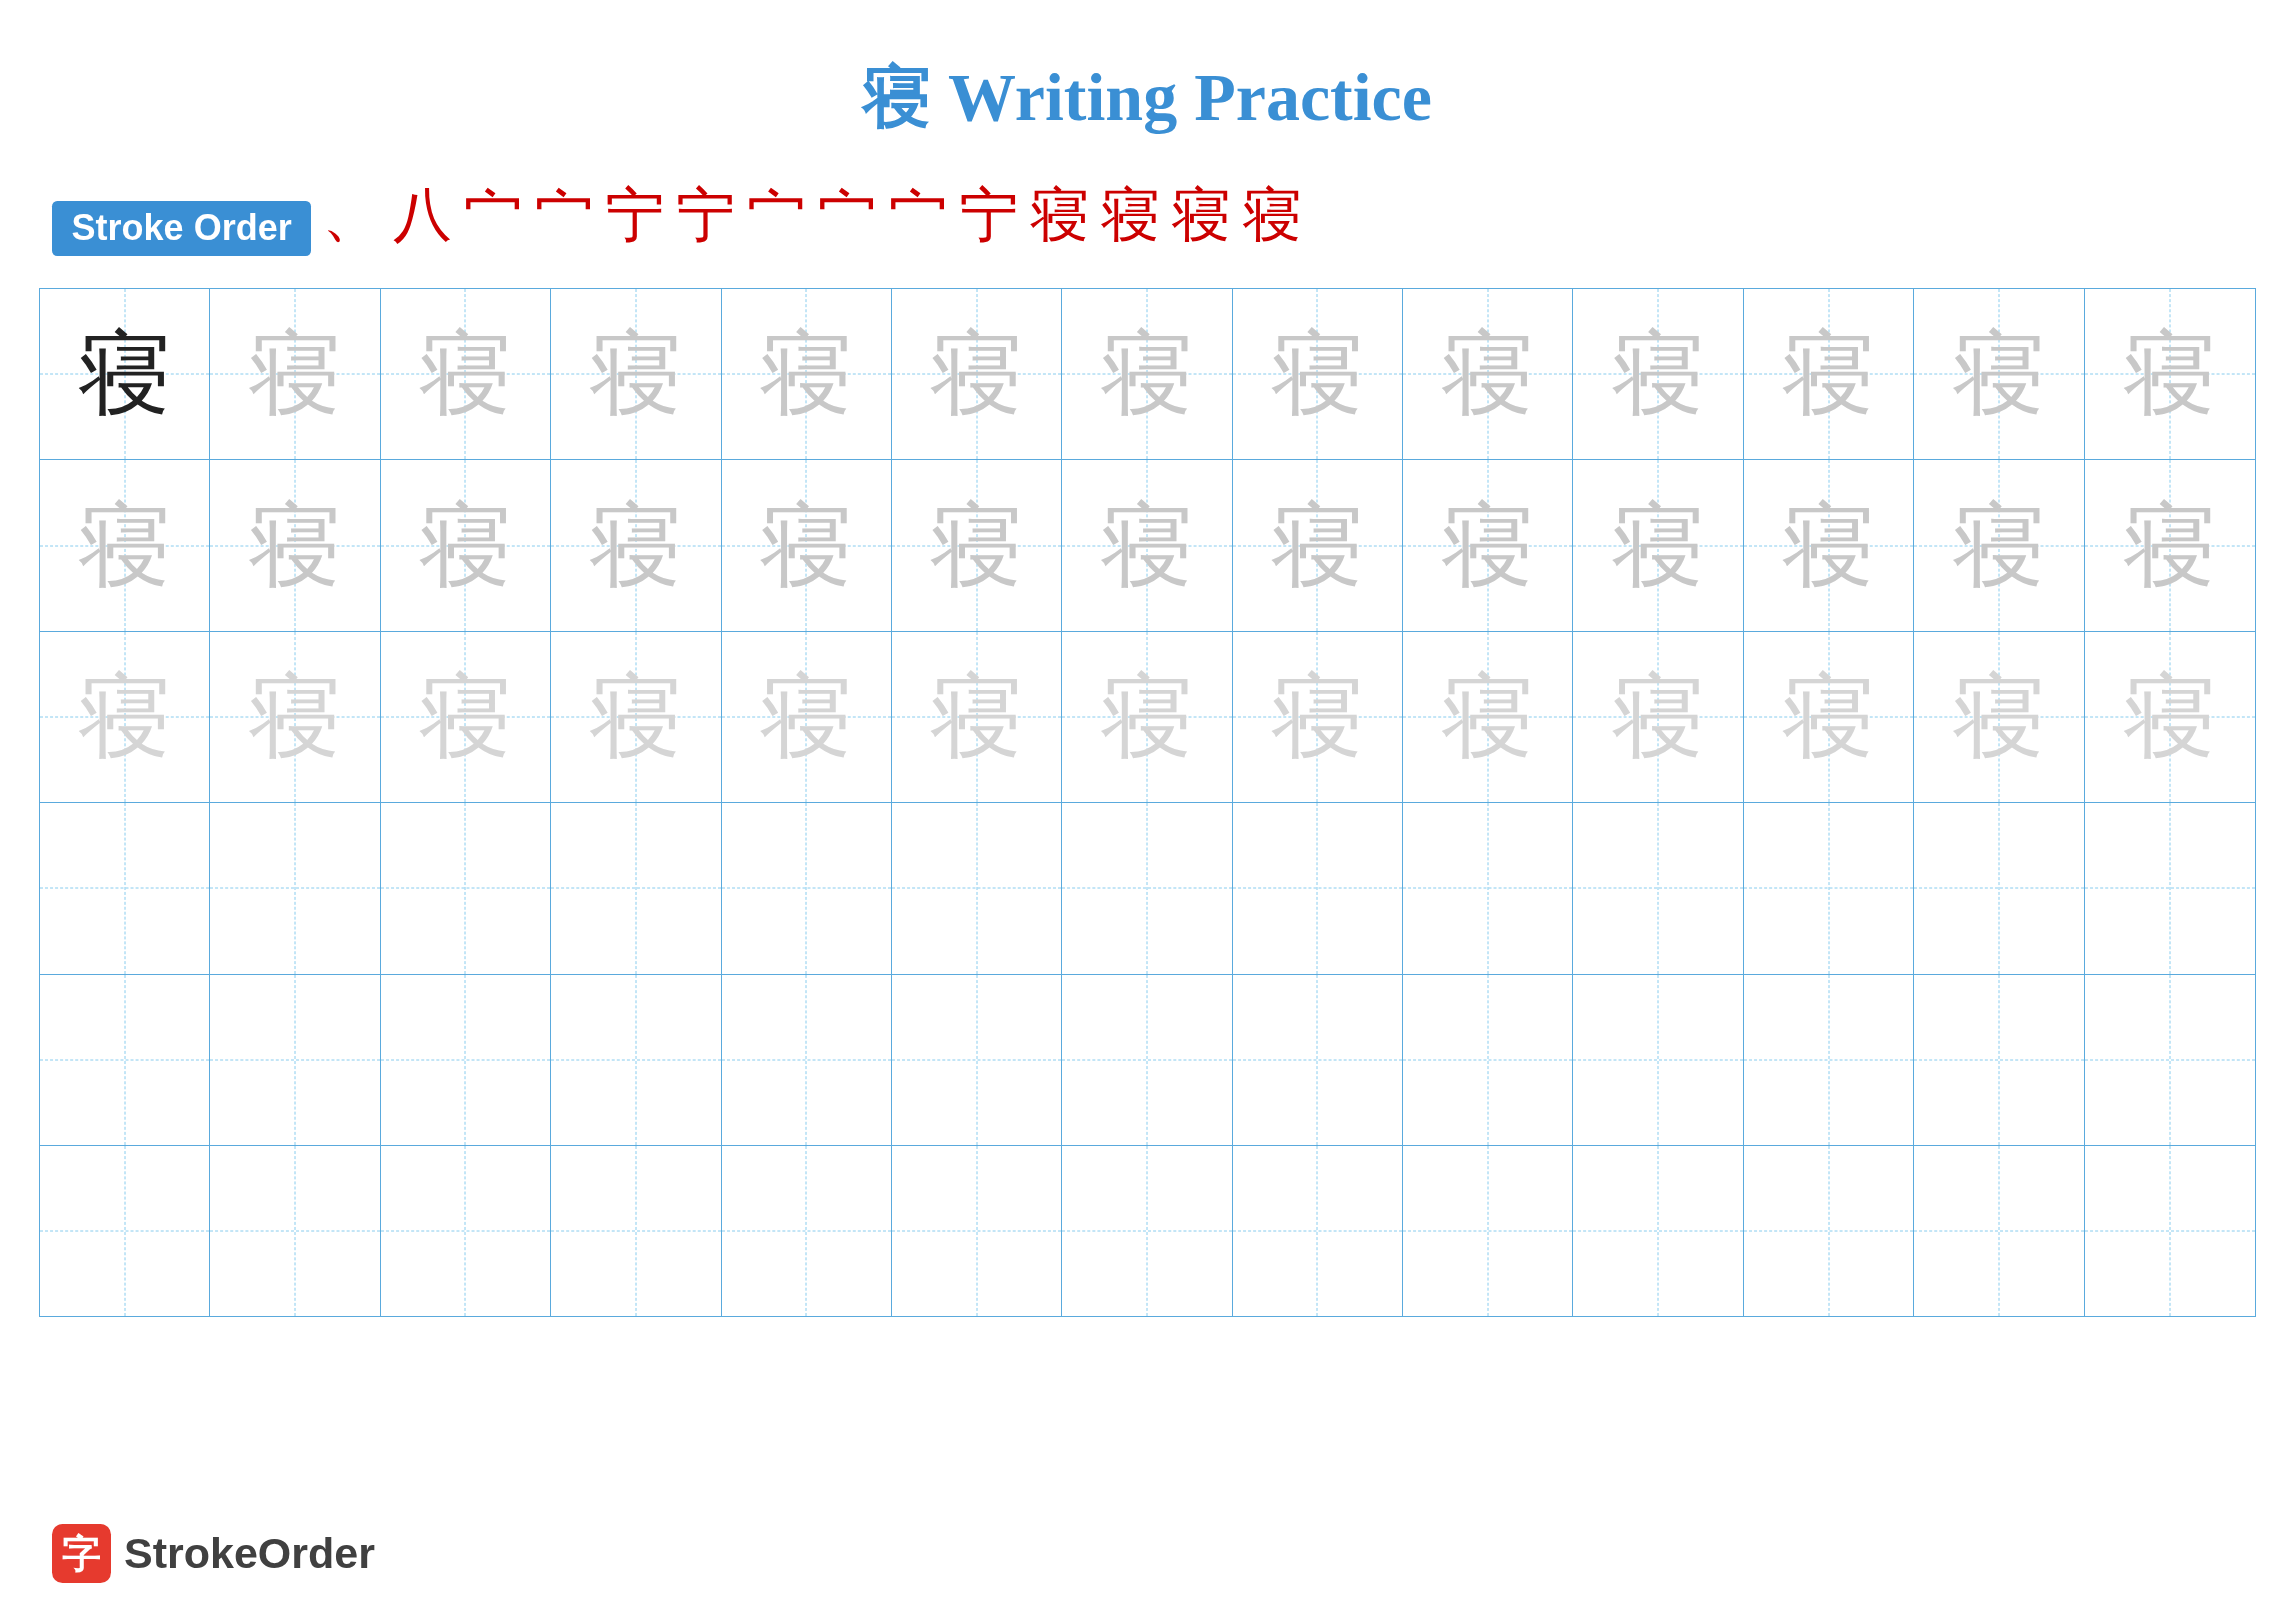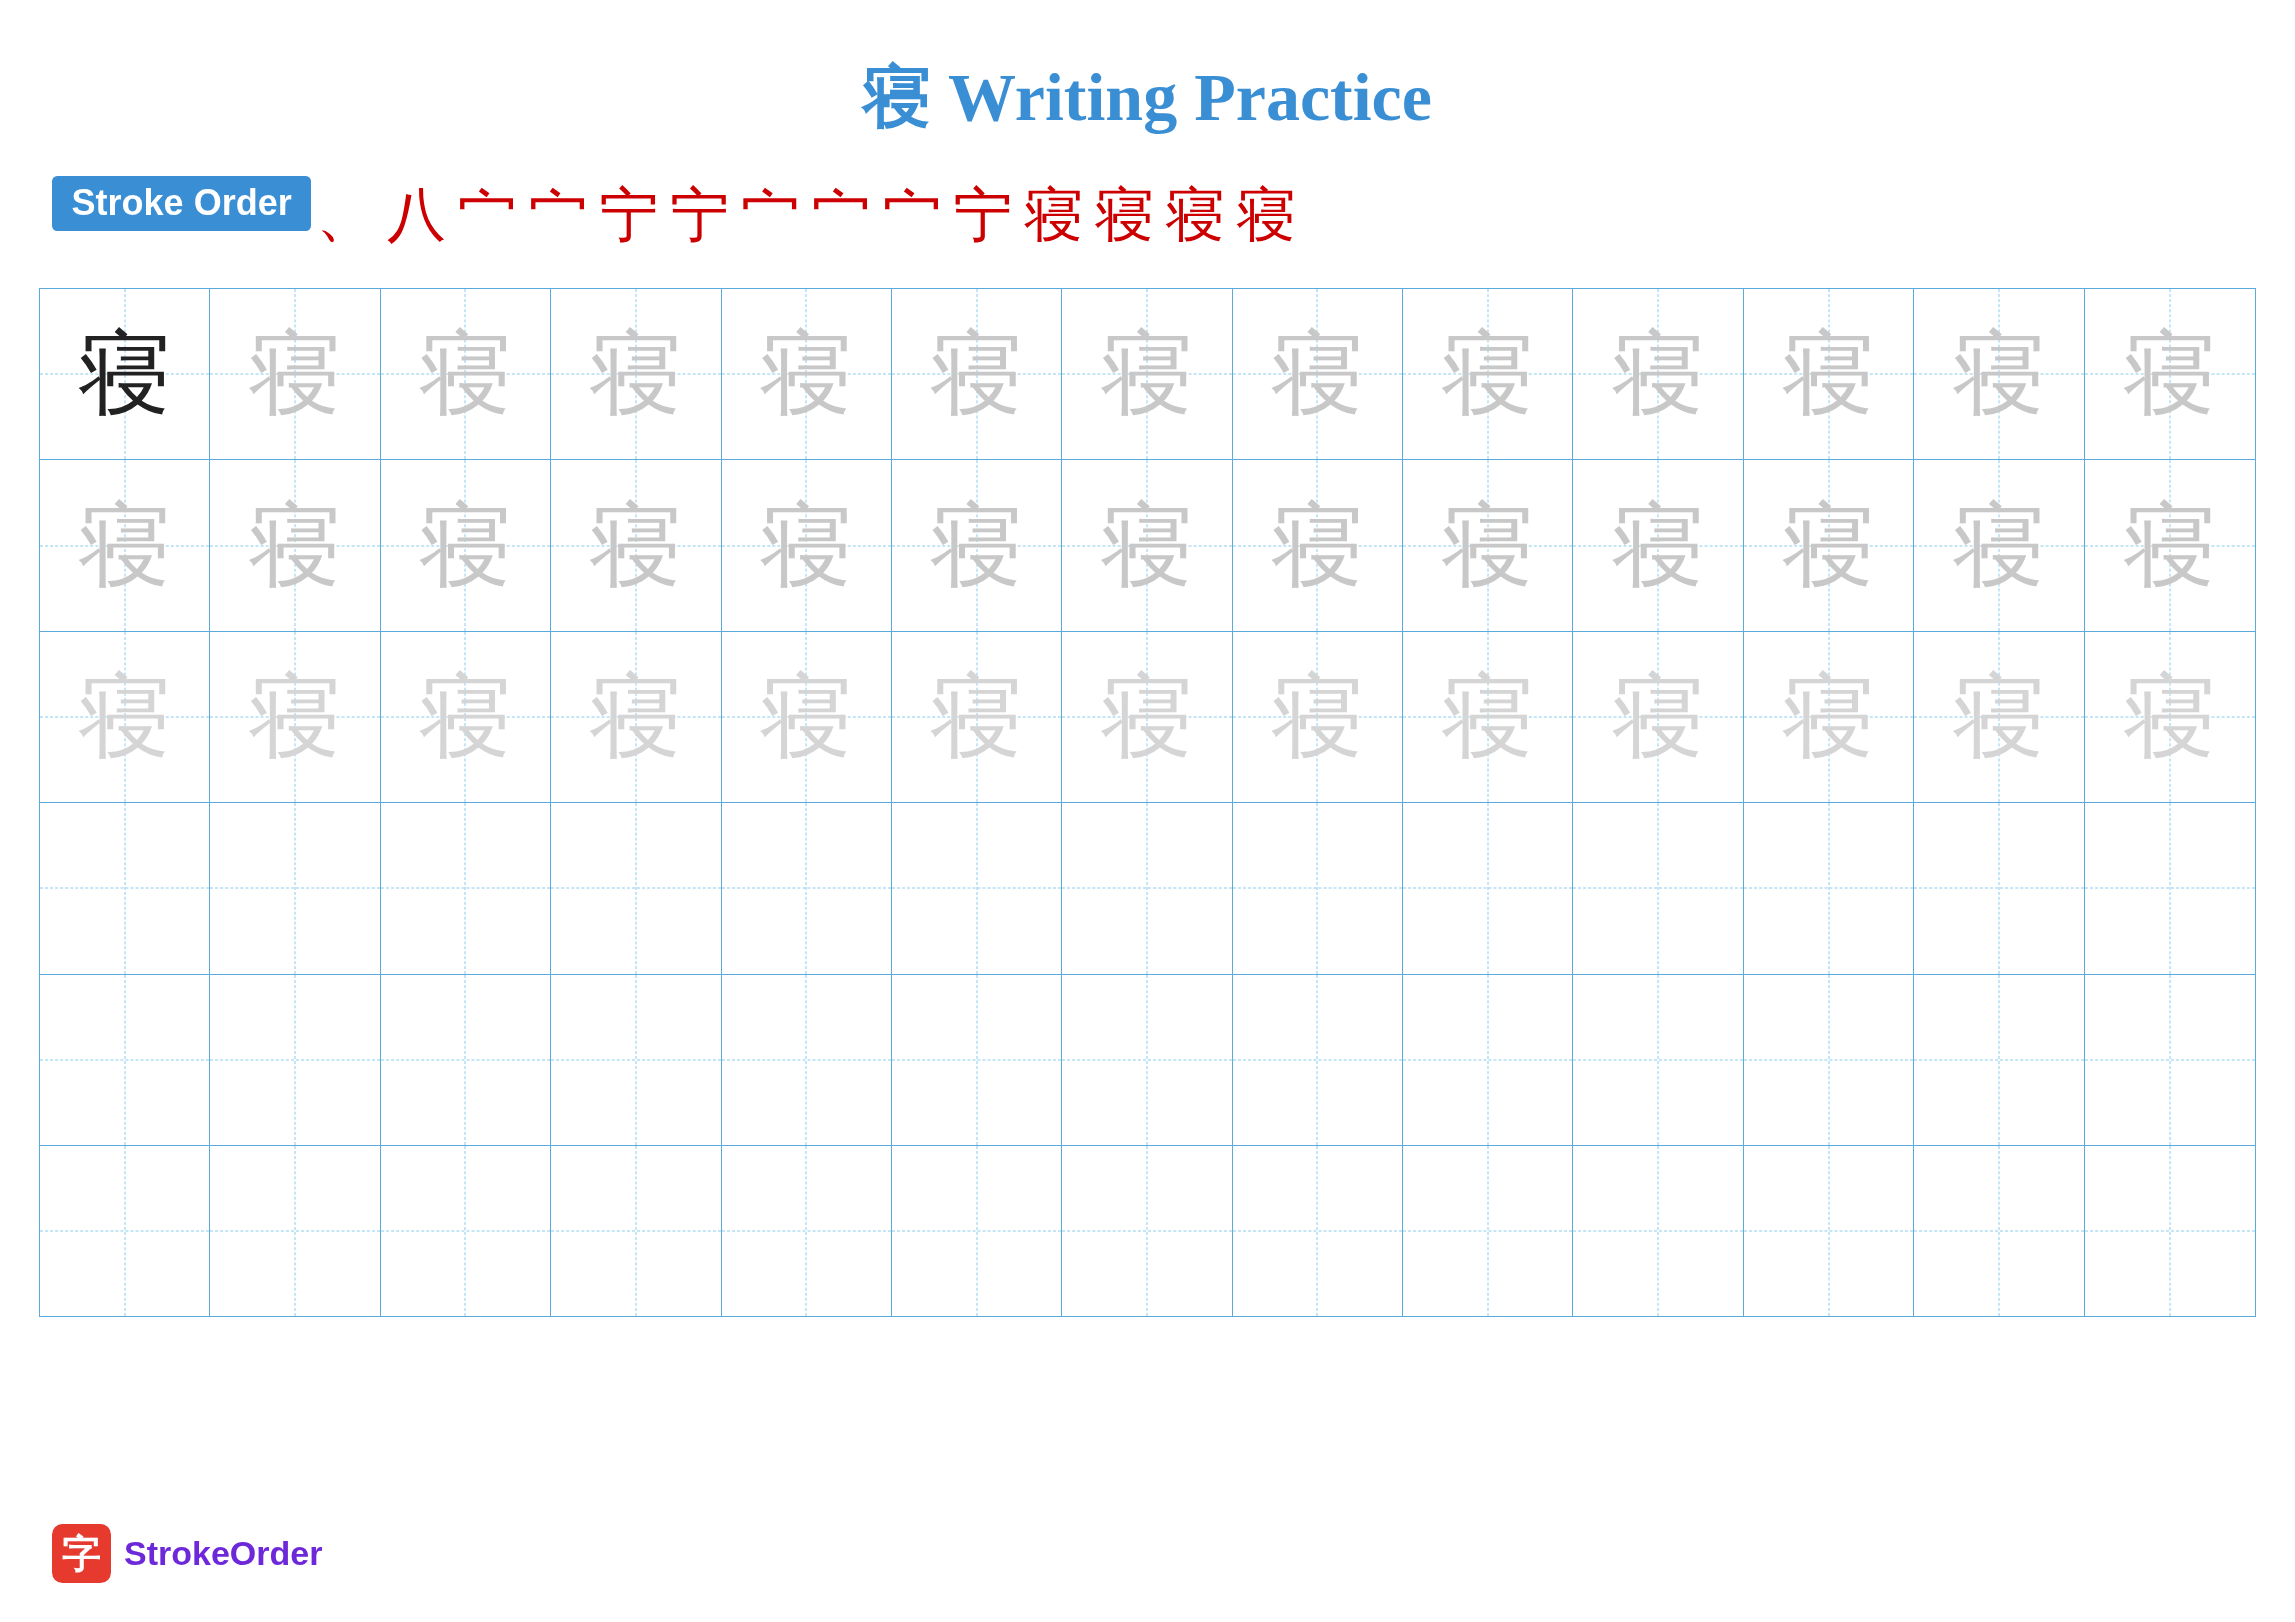--- a/index.html
+++ b/index.html
@@ -21,23 +21,23 @@
     }
     .page-title .char {
       color: #3a8fd4;
     }
     .page-title .text {
       color: #3a8fd4;
     }
 
     .stroke-order-row {
       display: flex;
-      align-items: flex-start;
+      align-items: flex-end;
       padding: 6.5px 52px 19.6px 52px;
-      gap: 5px;
+      gap: 11px;
     }
     .stroke-order-badge {
       background: #3a8fd4;
       color: white;
       font-size: 36px;
       font-family: sans-serif;
       font-weight: bold;
       padding: 6.5px 19.6px;
       border-radius: 5.2px;
       white-space: nowrap;
@@ -148,24 +148,24 @@
       border-radius: 10.5px;
       display: flex;
       align-items: center;
       justify-content: center;
       color: white;
       font-size: 39px;
       font-family: serif;
       font-weight: bold;
     }
     .footer-logo-text {
-      font-size: 34px;
+      font-size: 43px;
       font-family: sans-serif;
       font-weight: bold;
-      color: #6d28d9;
+      color: #404040;
     }
   </style>
 </head>
 <body>
 
 <div class="page-title">
   <span class="char">寝</span><span class="text"> Writing Practice</span>
 </div>
 
 <div class="stroke-order-row">

